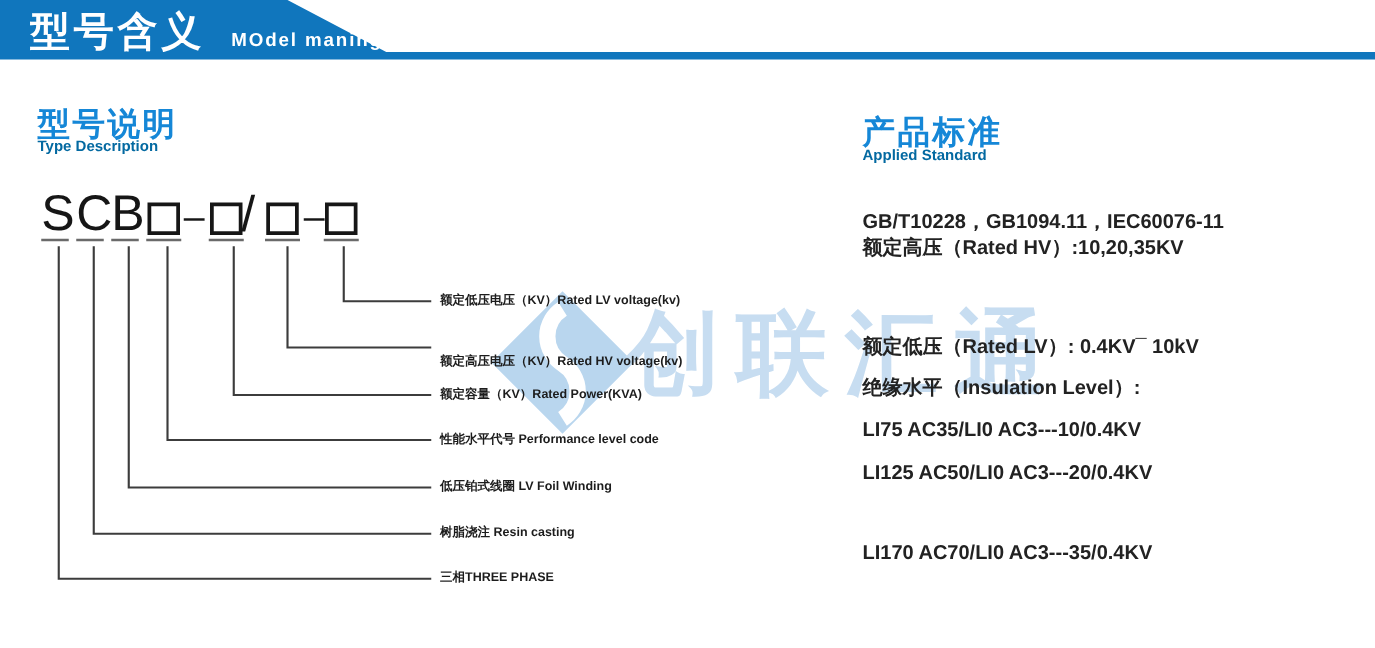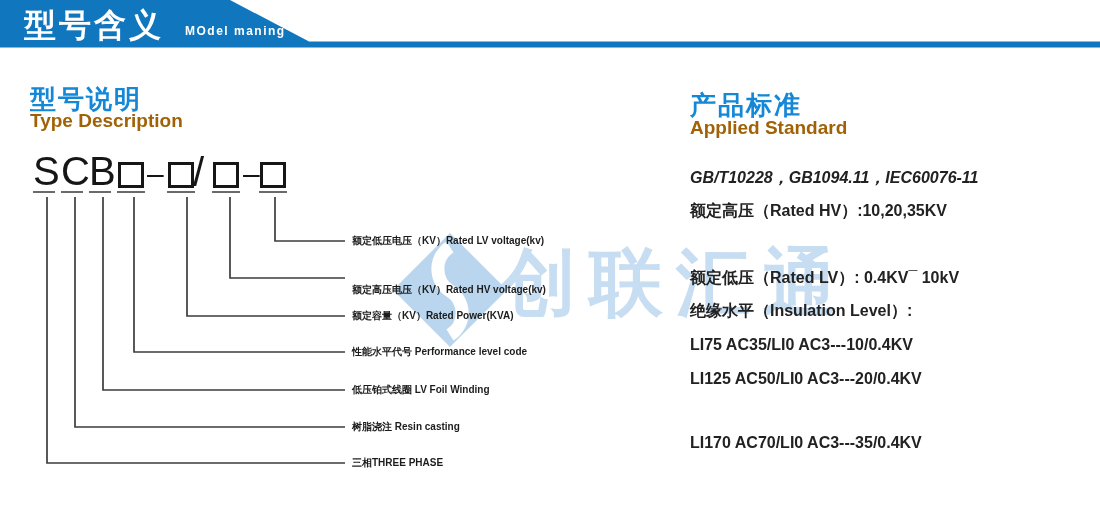--- a/index.html
+++ b/index.html
@@ -14,32 +14,32 @@
   }
   *{margin:0;padding:0;box-sizing:border-box;}
   html,body{background:#fff;}
   body{font-family:"Liberation Sans","DejaVu Sans",sans-serif;}
   .page{position:relative;width:1100px;height:518px;background:#fff;overflow:hidden;}
 
   
   .banner{position:absolute;left:0;top:0;width:1100px;height:48px;}
   .banner svg{position:absolute;left:0;top:0;}
   .banner-title-cn{position:absolute;left:24px;top:4px;color:#fff;font-size:32px;font-weight:bold;letter-spacing:3px;z-index:2;}
-  .banner-title-en{position:absolute;left:185px;top:24px;color:#fff;font-size:12px;font-weight:bold;letter-spacing:1.5px;z-index:2;}
+  .banner-title-en{position:absolute;left:185px;top:24px;color:#fff;font-size:15px;font-weight:bold;letter-spacing:1.5px;z-index:2;}
 
   
   .watermark{position:absolute;left:0;top:0;width:1100px;height:461px;z-index:0;pointer-events:none;}
   .wm-cn{position:absolute;left:502px;top:234px;font-size:74px;font-weight:bold;color:var(--wm-blue);letter-spacing:13px;white-space:nowrap;}
   .wm-en{position:absolute;left:494px;top:316px;font-size:27px;font-weight:bold;color:var(--wm-blue-light);letter-spacing:2.5px;white-space:nowrap;}
 
   .content{position:absolute;left:0;top:0;width:988px;height:518px;z-index:1;}
 
   
   .heading-cn{position:absolute;font-size:26px;font-weight:bold;color:var(--heading-blue);letter-spacing:2px;}
-  .heading-en{position:absolute;font-size:19px;font-weight:bold;color:#a16207;}
+  .heading-en{position:absolute;font-size:12px;font-weight:bold;color:#0369a1;}
   .left-heading-cn{left:30px;top:82px;}
   .left-heading-en{left:30px;top:110px;}
 
   .code-part{position:absolute;color:#161616;}
   .code-letter{font-size:40px;font-weight:500;line-height:36px;top:153px;}
   .code-letter.p0{left:33px;} .code-letter.p1{left:61px;} .code-letter.p2{left:89px;}
   .code-box{width:26px;height:26px;border:3px solid #161616;top:162px;}
   .code-box.p3{left:118px;} .code-box.p5{left:168px;} .code-box.p7{left:213px;} .code-box.p9{left:260px;}
   .code-sep-dash{font-size:30px;font-weight:400;line-height:30px;top:159px;}
   .code-sep-dash.p4{left:147px;} .code-sep-dash.p8{left:243px;}
@@ -118,22 +118,22 @@
     <div class="code-label" style="top:279px;">额定高压电压（KV）Rated HV voltage(kv)</div>
     <div class="code-label" style="top:305px;">额定容量（KV）Rated Power(KVA)</div>
     <div class="code-label" style="top:341px;">性能水平代号 Performance level code</div>
     <div class="code-label" style="top:379px;">低压铂式线圈 LV Foil Winding</div>
     <div class="code-label" style="top:416px;">树脂浇注 Resin casting</div>
     <div class="code-label" style="top:452px;">三相THREE PHASE</div>
 
     <div class="heading-cn right-heading-cn">产品标准</div>
     <div class="heading-en right-heading-en">Applied Standard</div>
 
-    <div class="std-line" style="top:167px;font-style:italic;">GB/T10228，GB1094.11，IEC60076-11</div>
-    <div class="std-line" style="top:200px;">额定高压（Rated HV）:10,20,35KV</div>
+    <div class="std-line" style="top:167px;">GB/T10228，GB1094.11，IEC60076-11</div>
+    <div class="std-line" style="top:188px;">额定高压（Rated HV）:10,20,35KV</div>
     <div class="std-line" style="top:267px;">额定低压（Rated LV）: 0.4KV¯ 10kV</div>
     <div class="std-line" style="top:300px;">绝缘水平（Insulation Level）:</div>
     <div class="std-line" style="top:334px;">LI75 AC35/LI0 AC3---10/0.4KV</div>
     <div class="std-line" style="top:368px;">LI125 AC50/LI0 AC3---20/0.4KV</div>
     <div class="std-line" style="top:400px;margin-top:32px;">LI170 AC70/LI0 AC3---35/0.4KV</div>
 
   </div>
 </div>
 
 </body></html>

